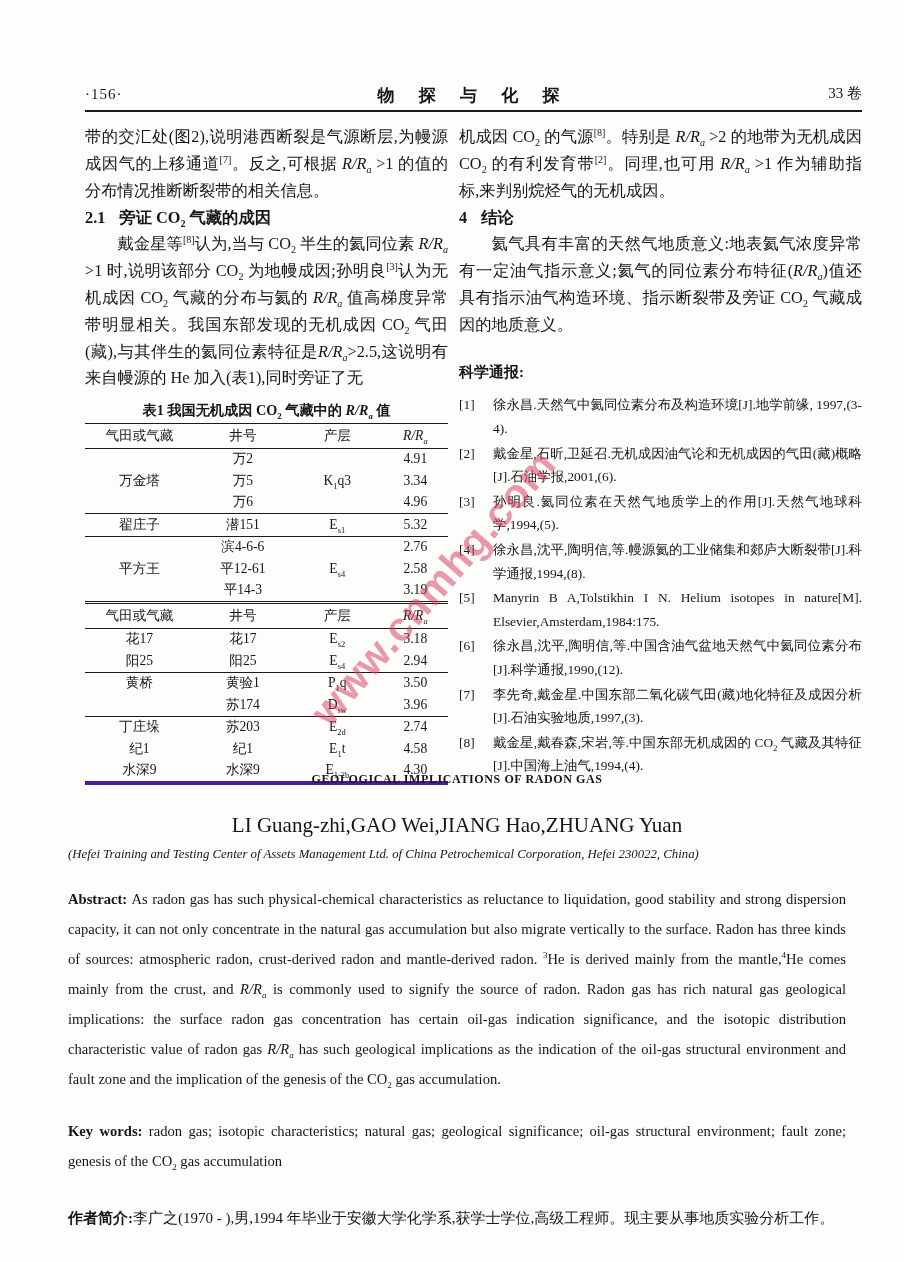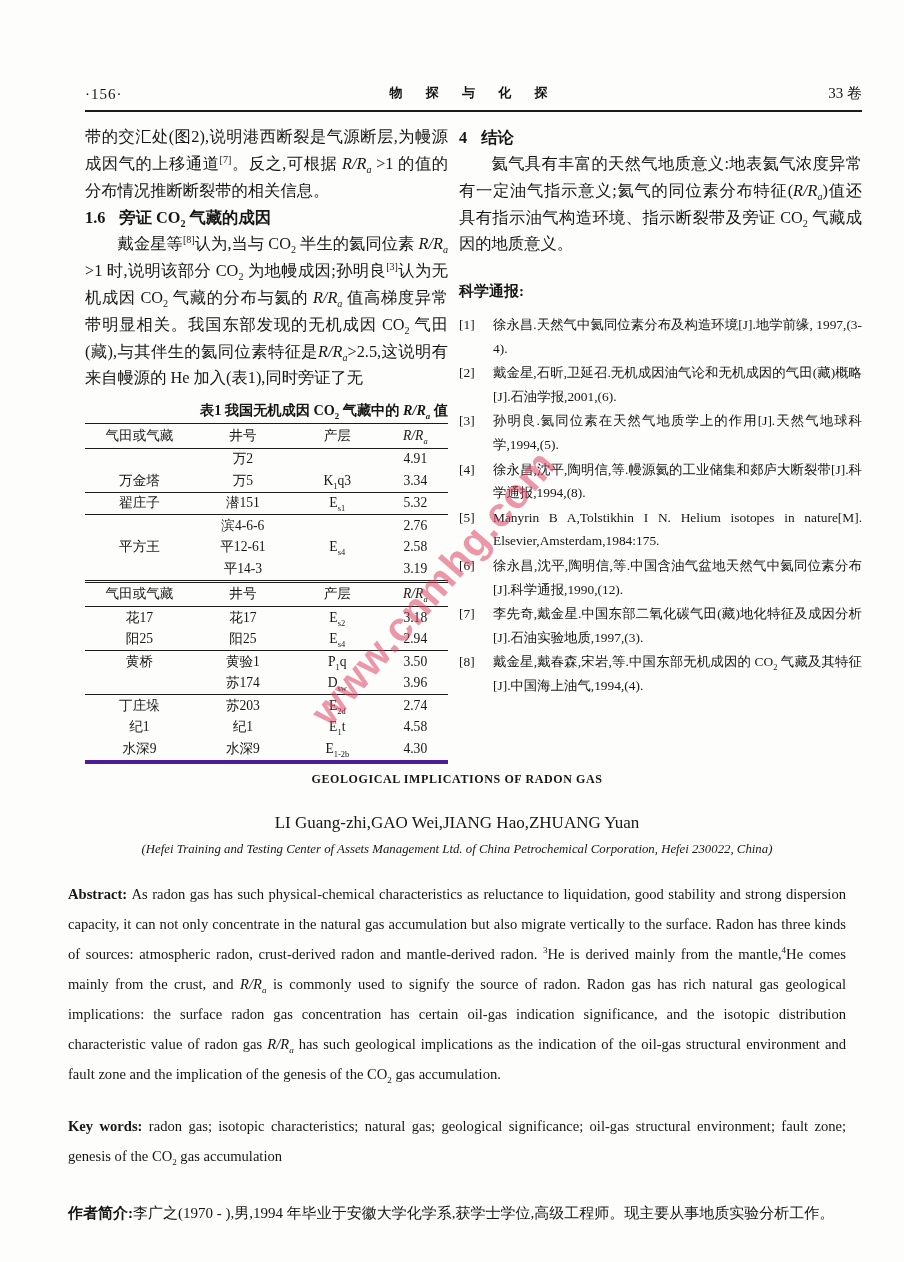--- a/index.html
+++ b/index.html
@@ -10,57 +10,57 @@
     color:#161616;
   }
   .page{position:absolute;inset:0;}
   sub{font-size:0.62em;line-height:0;}
   sup{font-size:0.62em;line-height:0;}
   i{font-style:italic;}
 
   
   .hdr{position:absolute;left:85px;top:84px;width:777px;height:24px;font-size:15px;}
   .hdr .pageno{position:absolute;left:0;top:2px;letter-spacing:1px;}
-  .hdr .journal{position:absolute;left:0;right:0;text-align:center;top:0;font-size:13px;font-weight:bold;letter-spacing:10px;}
+  .hdr .journal{position:absolute;left:0;right:0;text-align:center;top:0;font-size:17px;font-weight:bold;letter-spacing:10px;}
   .hdr .vol{position:absolute;right:0;top:0;font-size:15px;}
   .hdr-rule{position:absolute;left:85px;top:110px;width:777px;height:0;border-top:2px solid #1b1b1b;}
 
   
   .col{position:absolute;top:124px;font-size:16.3px;line-height:26.8px;text-align:justify;}
   .col-left{left:85px;width:363px;}
   .col-right{left:459px;width:403px;}
   .col p{margin:0;}
   .para-indent{text-indent:2em;}
   .sec-heading{font-weight:bold;margin:3px 0 3px 0;line-height:27px;}
   .sec-heading .secno{margin-right:14px;}
   .heading-4{margin:14px 0 10px 0;}
 
   
-  .tbl-caption{font-weight:bold;font-size:14.2px;text-align:right;margin-top:9px;margin-bottom:4px;line-height:18px;}
+  .tbl-caption{font-weight:bold;font-size:14.2px;text-align:center;margin-top:9px;margin-bottom:4px;line-height:18px;}
   table.datatable{border-collapse:collapse;width:100%;font-size:13.6px;border-bottom:4px solid #4c1d95;}
   table.datatable td{padding:1.5px 2px;text-align:center;line-height:18.5px;white-space:nowrap;}
   table.datatable td:nth-child(1){width:30%;}
   table.datatable td:nth-child(2){width:27%;}
   table.datatable td:nth-child(3){width:25%;}
   table.datatable td:nth-child(4){width:18%;}
   tr.header td{border-top:1.8px solid #1b1b1b;border-bottom:1.2px solid #1b1b1b;padding:2.5px 2px;}
   tr.rule-top td{border-top:1.2px solid #1b1b1b;}
   tr.rule-double td{border-top:3.5px double #1b1b1b;border-bottom:1.2px solid #1b1b1b;padding:2.5px 2px;}
 
   
   .refs-title{font-weight:bold;font-size:15px;margin:20px 0 8px 0;}
   .ref{display:flex;font-size:13.4px;line-height:23.6px;margin-bottom:1px;text-align:justify;}
   .ref .ref-label{flex:0 0 34px;}
   .ref .ref-text{flex:1;}
 
   
   .eng{position:absolute;left:68px;top:772px;width:778px;font-size:14.6px;}
   .eng-title{text-align:center;font-weight:bold;font-size:12px;letter-spacing:0.6px;margin:0 0 26px 0;}
-  .eng-authors{text-align:center;font-size:17px;margin:0 0 9px 0;}
-  .eng-affil{text-align:center;font-style:italic;font-size:12.8px;margin:0 0 22px 0;}
+  .eng-authors{text-align:center;font-size:21px;margin:0 0 9px 0;}
+  .eng-affil{text-align:left;font-style:italic;font-size:12.8px;margin:0 0 22px 0;}
   .eng-abstract{margin:0;line-height:30px;text-align:justify;}
   .eng-abstract .lbl,.eng-keywords .lbl{font-weight:bold;font-style:normal;}
   .eng-keywords{margin:22px 0 0 0;line-height:30px;text-align:justify;font-weight:bold;}
   .eng-keywords .kw-text{font-weight:normal;}
   .bio{margin:30px 0 0 0;font-size:15px;line-height:24px;}
   .bio .lbl{font-weight:bold;}
 
   
   .watermark{
     position:absolute;left:337px;top:688px;
@@ -77,21 +77,21 @@
 
   <div class="hdr">
     <span class="pageno">·156·</span>
     <span class="journal">物 探 与 化 探</span>
     <span class="vol">33 卷</span>
   </div>
   <div class="hdr-rule"></div>
 
   <div class="col col-left">
     <p>带的交汇处(图2),说明港西断裂是气源断层,为幔源成因气的上移通道<sup>[7]</sup>。反之,可根据 <i>R/R<sub>a</sub></i> &gt;1 的值的分布情况推断断裂带的相关信息。</p>
-    <p class="sec-heading"><span class="secno">1.6</span><span>旁证 CO<sub>2</sub> 气藏的成因</span></p>
+    <p class="sec-heading"><span class="secno">2.1</span><span>旁证 CO<sub>2</sub> 气藏的成因</span></p>
     <p class="para-indent">戴金星等<sup>[8]</sup>认为,当与 CO<sub>2</sub> 半生的氦同位素 <i>R/R<sub>a</sub></i> &gt;1 时,说明该部分 CO<sub>2</sub> 为地幔成因;孙明良<sup>[3]</sup>认为无机成因 CO<sub>2</sub> 气藏的分布与氦的 <i>R/R<sub>a</sub></i> 值高梯度异常带明显相关。我国东部发现的无机成因 CO<sub>2</sub> 气田(藏),与其伴生的氦同位素特征是<i>R/R<sub>a</sub></i>&gt;2.5,这说明有来自幔源的 He 加入(表1),同时旁证了无</p>
 
     <div class="tbl-caption">表1  我国无机成因 CO<sub>2</sub> 气藏中的 <i>R/R<sub>a</sub></i> 值</div>
     <table class="datatable">
       <tbody>
           <tr class="header">
             <td>气田或气藏</td>
             <td>井号</td>
             <td>产层</td>
             <td><i>R/R<sub>a</sub></i></td>
@@ -101,20 +101,26 @@
             <td>万2</td>
             <td></td>
             <td>4.91</td>
           </tr>
           <tr class="body">
             <td>万金塔</td>
             <td>万5</td>
             <td>K<sub>1</sub>q3</td>
             <td>3.34</td>
           </tr>
+          <tr class="body">
+            <td></td>
+            <td>万6</td>
+            <td></td>
+            <td>4.96</td>
+          </tr>
           <tr class="body rule-top">
             <td>翟庄子</td>
             <td>潜151</td>
             <td>E<sub>s1</sub></td>
             <td>5.32</td>
           </tr>
           <tr class="body rule-top">
             <td></td>
             <td>滨4-6-6</td>
             <td></td>
@@ -178,20 +184,21 @@
             <td>水深9</td>
             <td>水深9</td>
             <td>E<sub>1-2b</sub></td>
             <td>4.30</td>
           </tr>
         </tbody>
     </table>
   </div>
 
   <div class="col col-right">
+    <p>机成因 CO<sub>2</sub> 的气源<sup>[8]</sup>。特别是 <i>R/R<sub>a</sub></i> &gt;2 的地带为无机成因 CO<sub>2</sub> 的有利发育带<sup>[2]</sup>。同理,也可用 <i>R/R<sub>a</sub></i> &gt;1 作为辅助指标,来判别烷烃气的无机成因。</p>
     <p class="sec-heading heading-4"><span class="secno">4</span><span>结论</span></p>
     <p class="para-indent">氦气具有丰富的天然气地质意义:地表氦气浓度异常有一定油气指示意义;氦气的同位素分布特征(<i>R/R<sub>a</sub></i>)值还具有指示油气构造环境、指示断裂带及旁证 CO<sub>2</sub> 气藏成因的地质意义。</p>
 
     <div class="refs-title">科学通报:</div>
     <div id="refs-list">
         <div class="ref">
           <span class="ref-label">[1]</span>
           <span class="ref-text">徐永昌.天然气中氦同位素分布及构造环境[J].地学前缘, 1997,(3-4).</span>
         </div>
         <div class="ref">

